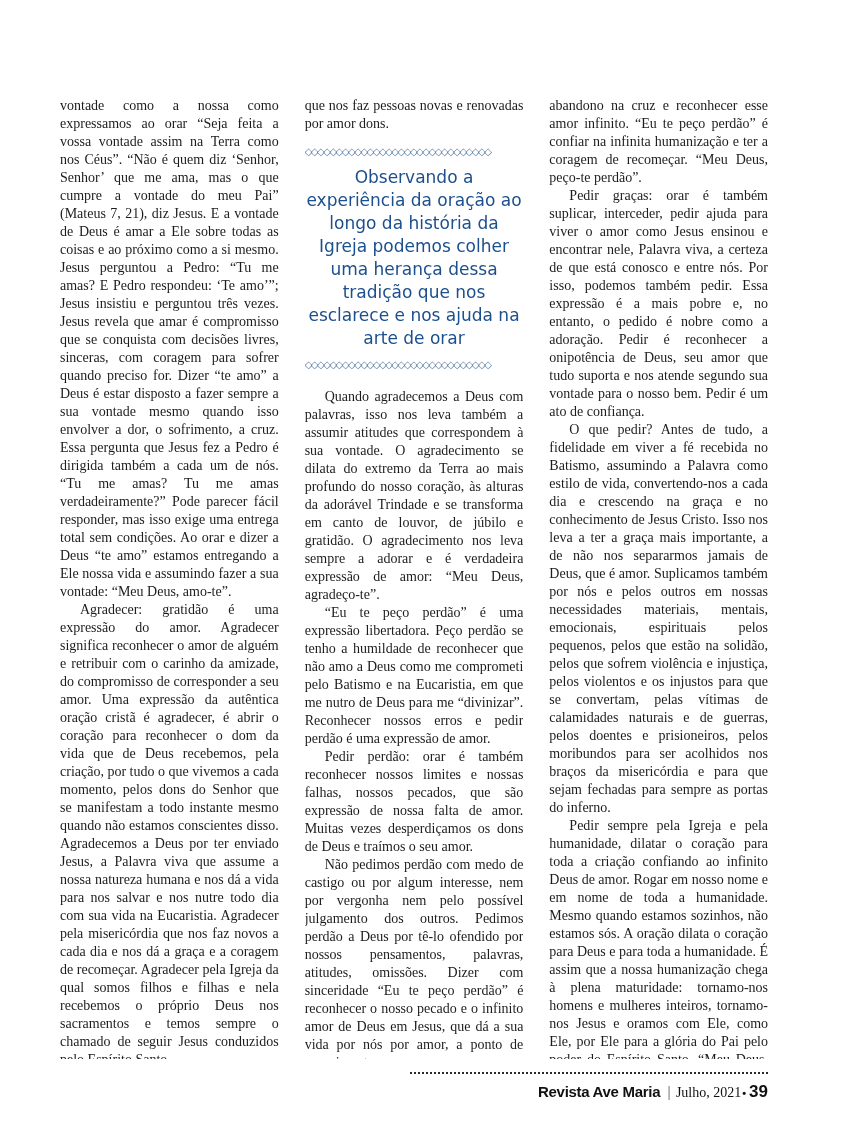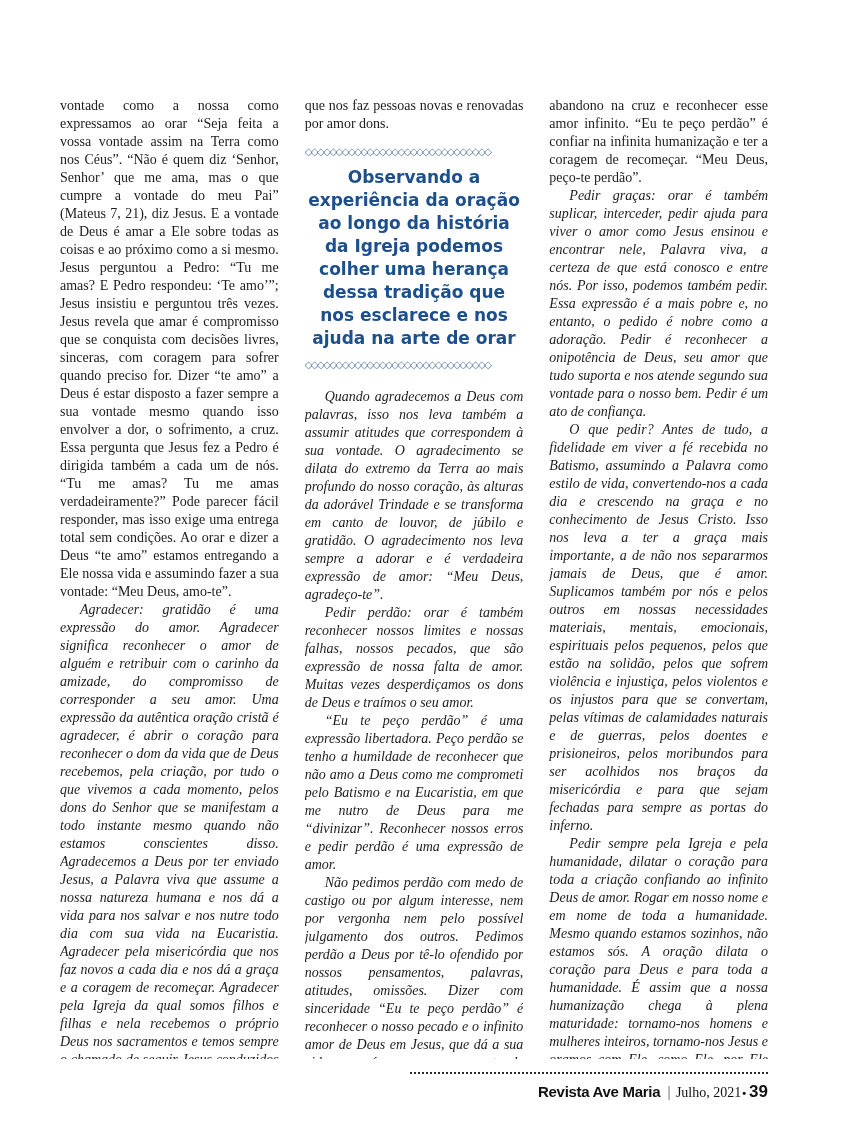--- a/index.html
+++ b/index.html
@@ -11,30 +11,30 @@
     position:absolute; left:60px; top:97px; width:708px; height:962px;
     display:flex; gap:26px;
   }
   .col {
     width:222px; height:100%; overflow:hidden;
     font-family:"Liberation Serif", serif;
     font-size:14px; line-height:18px; color:#1c1c1c;
     text-align:justify; hyphens:auto; -webkit-hyphens:auto;
   }
   .col p.para { margin:0; }
-  .col p.para.indent { text-indent:20px;font-style:italic; }
+  .col p.para.indent { text-indent:20px; }
   .separator {
     white-space:nowrap; overflow:hidden; height:11px; line-height:11px;
     font-family:"DejaVu Sans", sans-serif; font-size:10px;
     letter-spacing:-1.5px; text-align:left;
   }
   .separator.top { margin:13px 0 9px; }
   .separator.bottom { margin:9px 0 18px; }
   .pullquote {
-    font-family:"DejaVu Sans", sans-serif; font-weight:bold;
+    font-family:"DejaVu Sans", sans-serif; font-weight:normal;
     font-size:17px; line-height:23px; text-align:center;
     margin:7px 0; hyphens:none; -webkit-hyphens:none; text-indent:0;
   }
   .footer {
     position:absolute; right:82px; top:1072px; width:358px; text-align:right;
   }
   .dotline { border-top:2px dotted #2a2a2a; height:0; margin-bottom:8px; }
   .footer-text {
     font-size:14px; color:#111; white-space:nowrap;
   }
@@ -63,22 +63,22 @@
 
     <div class="col">
       <div>
           <p class="para">que nos faz pessoas novas e renovadas por amor dons.</p>
         </div>
       <div class="separator top" style="color: rgb(84, 119, 159);">◇◇◇◇◇◇◇◇◇◇◇◇◇◇◇◇◇◇◇◇◇◇◇◇◇◇◇◇◇◇</div>
       <div class="pullquote" style="color: rgb(28, 79, 141);">Observando a experiência da oração ao longo da história da Igreja podemos colher uma herança dessa tradição que nos esclarece e nos ajuda na arte de orar</div>
       <div class="separator bottom" style="color: rgb(84, 119, 159);">◇◇◇◇◇◇◇◇◇◇◇◇◇◇◇◇◇◇◇◇◇◇◇◇◇◇◇◇◇◇</div>
       <div>
           <p class="para indent">Quando agradecemos a Deus com palavras, isso nos leva também a assumir atitudes que correspondem à sua vontade. O agradecimento se dilata do extremo da Terra ao mais profundo do nosso coração, às alturas da adorável Trindade e se transforma em canto de louvor, de júbilo e gratidão. O agradecimento nos leva sempre a adorar e é verdadeira expressão de amor: “Meu Deus, agradeço-te”.</p>
+          <p class="para indent">“Eu te peço perdão” é uma expressão libertadora. Peço perdão se tenho a humildade de reconhecer que não amo a Deus como me comprometi pelo Batismo e na Eucaristia, em que me nutro de Deus para me “divinizar”. Reconhecer nossos erros e pedir perdão é uma expressão de amor.</p>
           <p class="para indent">Pedir perdão: orar é também reconhecer nossos limites e nossas falhas, nossos pecados, que são expressão de nossa falta de amor. Muitas vezes desperdiçamos os dons de Deus e traímos o seu amor.</p>
-          <p class="para indent">“Eu te peço perdão” é uma expressão libertadora. Peço perdão se tenho a humildade de reconhecer que não amo a Deus como me comprometi pelo Batismo e na Eucaristia, em que me nutro de Deus para me “divinizar”. Reconhecer nossos erros e pedir perdão é uma expressão de amor.</p>
           <p class="para indent">Não pedimos perdão com medo de castigo ou por algum interesse, nem por vergonha nem pelo possível julgamento dos outros. Pedimos perdão a Deus por tê-lo ofendido por nossos pensamentos, palavras, atitudes, omissões. Dizer com sinceridade “Eu te peço perdão” é reconhecer o nosso pecado e o infinito amor de Deus em Jesus, que dá a sua vida por nós por amor, a ponto de experimentar o</p>
         </div>
     </div>
 
     <div class="col">
         <p class="para">abandono na cruz e reconhecer esse amor infinito. “Eu te peço perdão” é confiar na infinita humanização e ter a coragem de recomeçar. “Meu Deus, peço-te perdão”.</p>
         <p class="para indent">Pedir graças: orar é também suplicar, interceder, pedir ajuda para viver o amor como Jesus ensinou e encontrar nele, Palavra viva, a certeza de que está conosco e entre nós. Por isso, podemos também pedir. Essa expressão é a mais pobre e, no entanto, o pedido é nobre como a adoração. Pedir é reconhecer a onipotência de Deus, seu amor que tudo suporta e nos atende segundo sua vontade para o nosso bem. Pedir é um ato de confiança.</p>
         <p class="para indent">O que pedir? Antes de tudo, a fidelidade em viver a fé recebida no Batismo, assumindo a Palavra como estilo de vida, convertendo-nos a cada dia e crescendo na graça e no conhecimento de Jesus Cristo. Isso nos leva a ter a graça mais importante, a de não nos separarmos jamais de Deus, que é amor. Suplicamos também por nós e pelos outros em nossas necessidades materiais, mentais, emocionais, espirituais pelos pequenos, pelos que estão na solidão, pelos que sofrem violência e injustiça, pelos violentos e os injustos para que se convertam, pelas vítimas de calamidades naturais e de guerras, pelos doentes e prisioneiros, pelos moribundos para ser acolhidos nos braços da misericórdia e para que sejam fechadas para sempre as portas do inferno.</p>
         <p class="para indent">Pedir sempre pela Igreja e pela humanidade, dilatar o coração para toda a criação confiando ao infinito Deus de amor. Rogar em nosso nome e em nome de toda a humanidade. Mesmo quando estamos sozinhos, não estamos sós. A oração dilata o coração para Deus e para toda a humanidade. É assim que a nossa humanização chega à plena maturidade: tornamo-nos homens e mulheres inteiros, tornamo-nos Jesus e oramos com Ele, como Ele, por Ele para a glória do Pai pelo poder do Espírito Santo. “Meu Deus, atende-me!”</p>
       </div>

